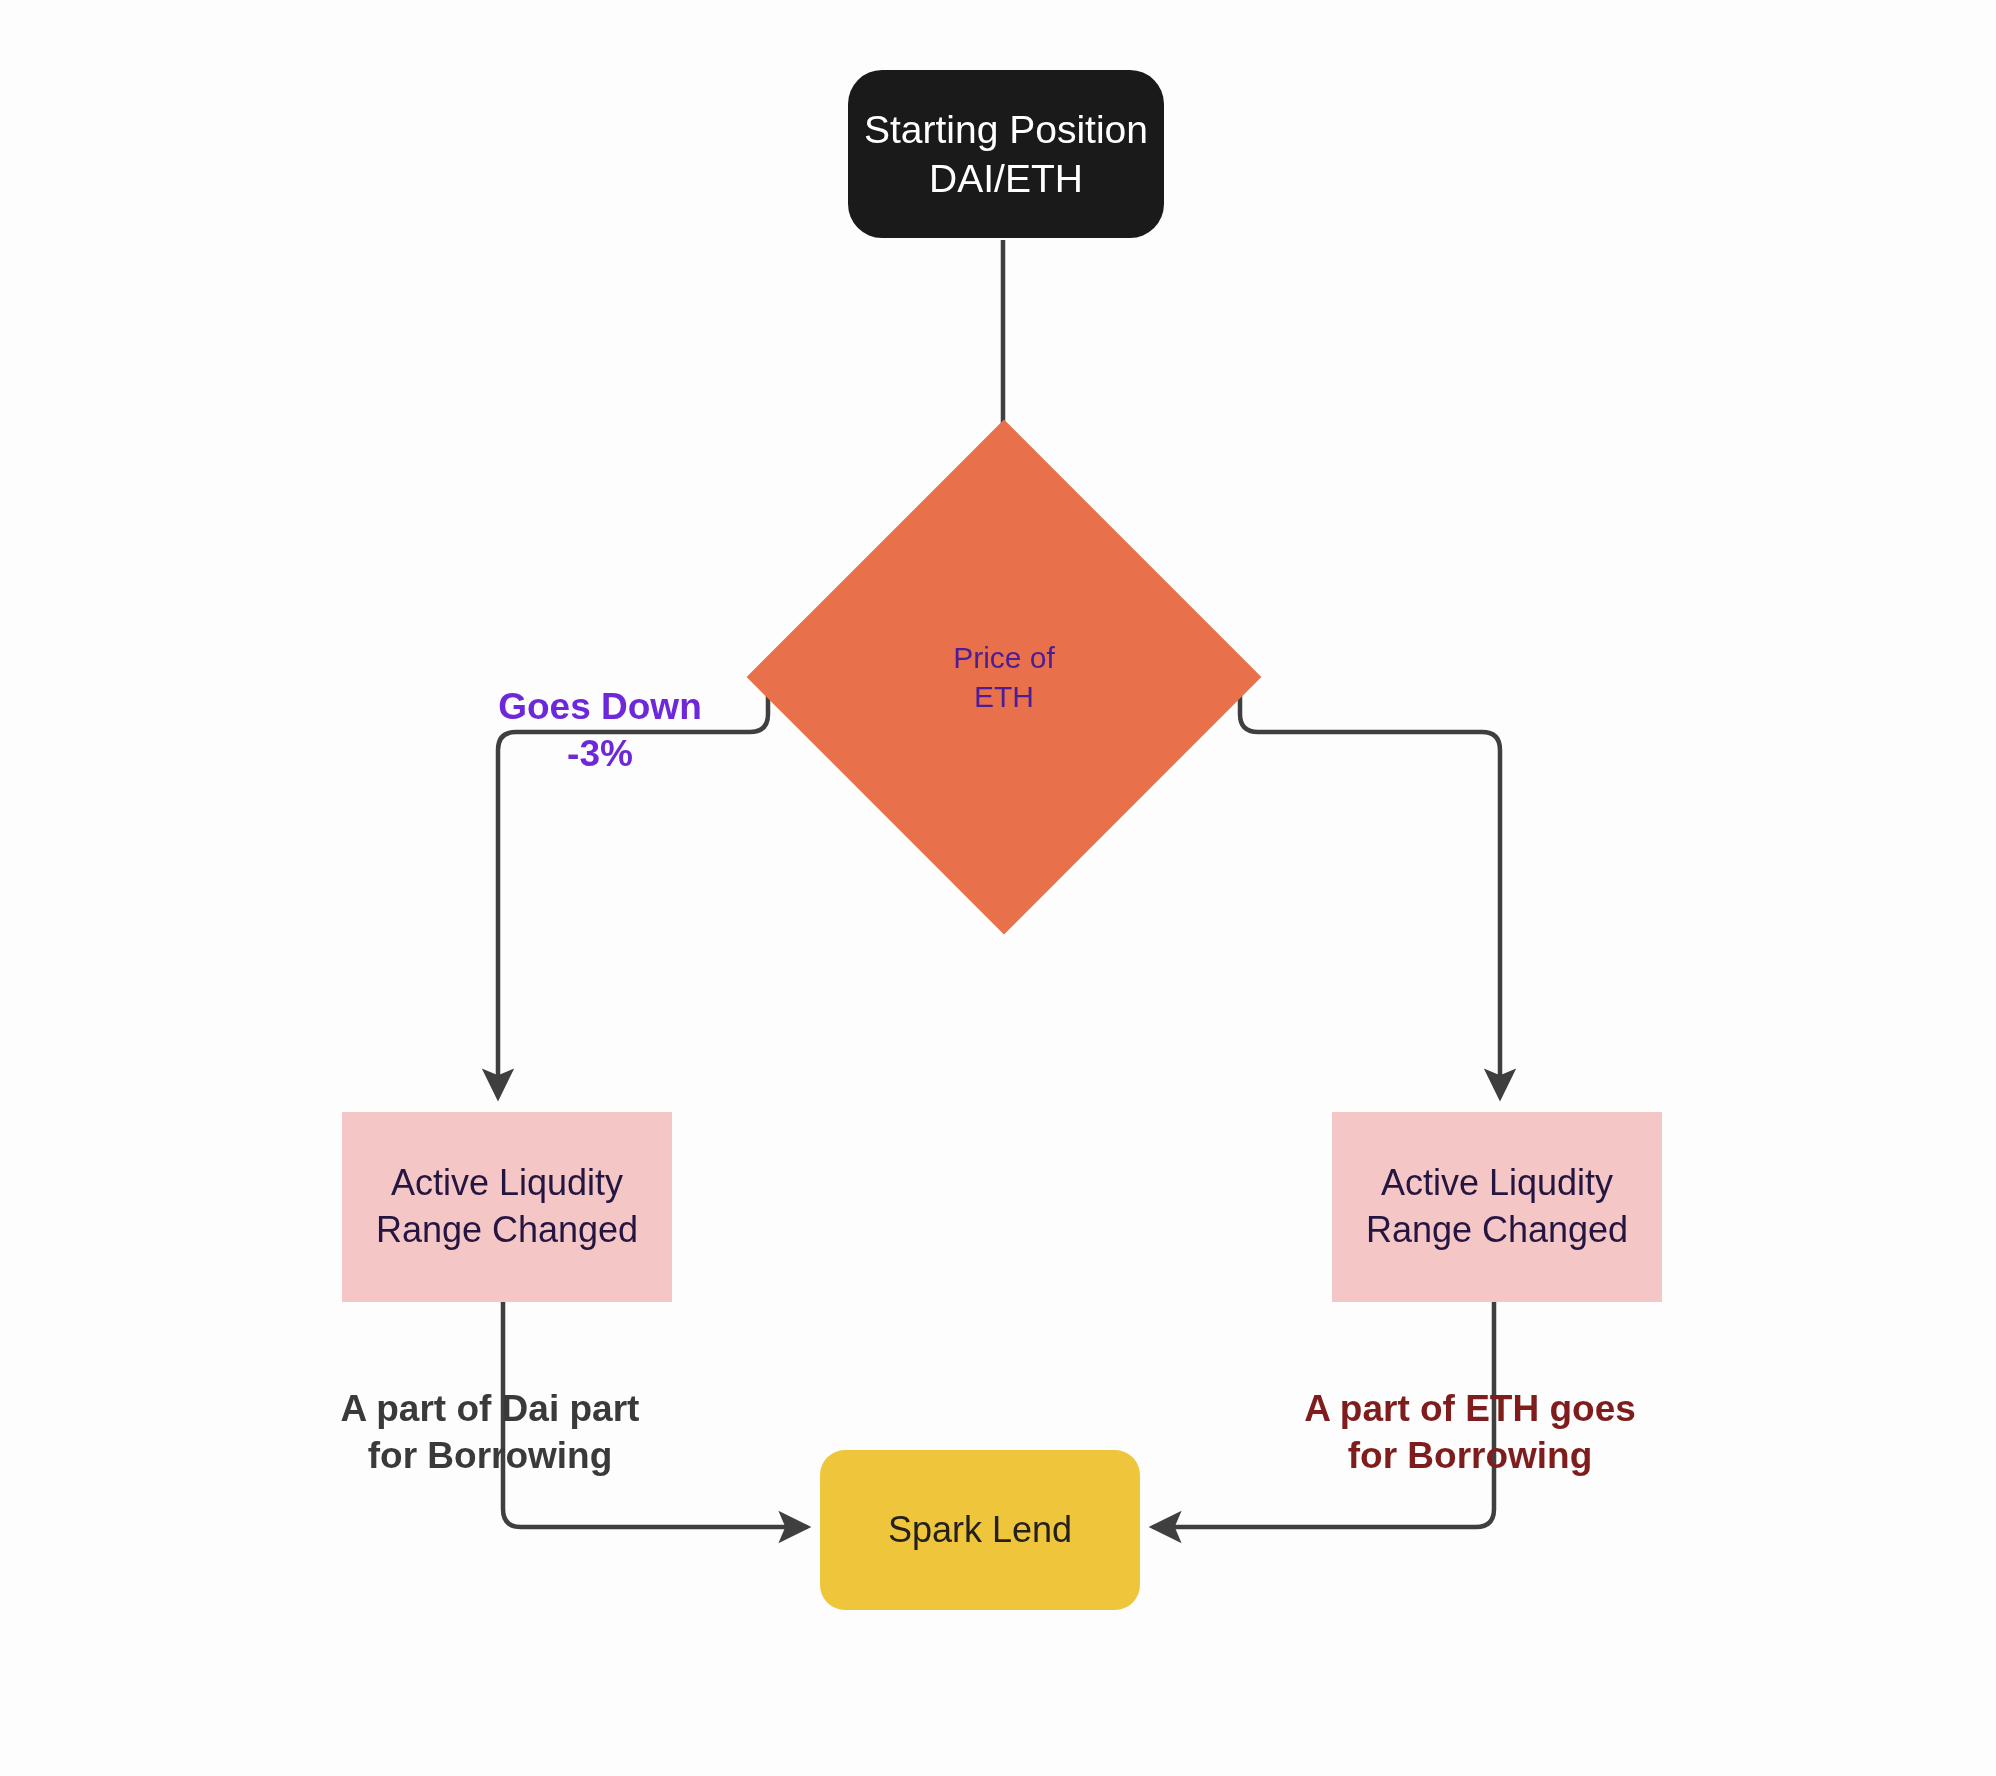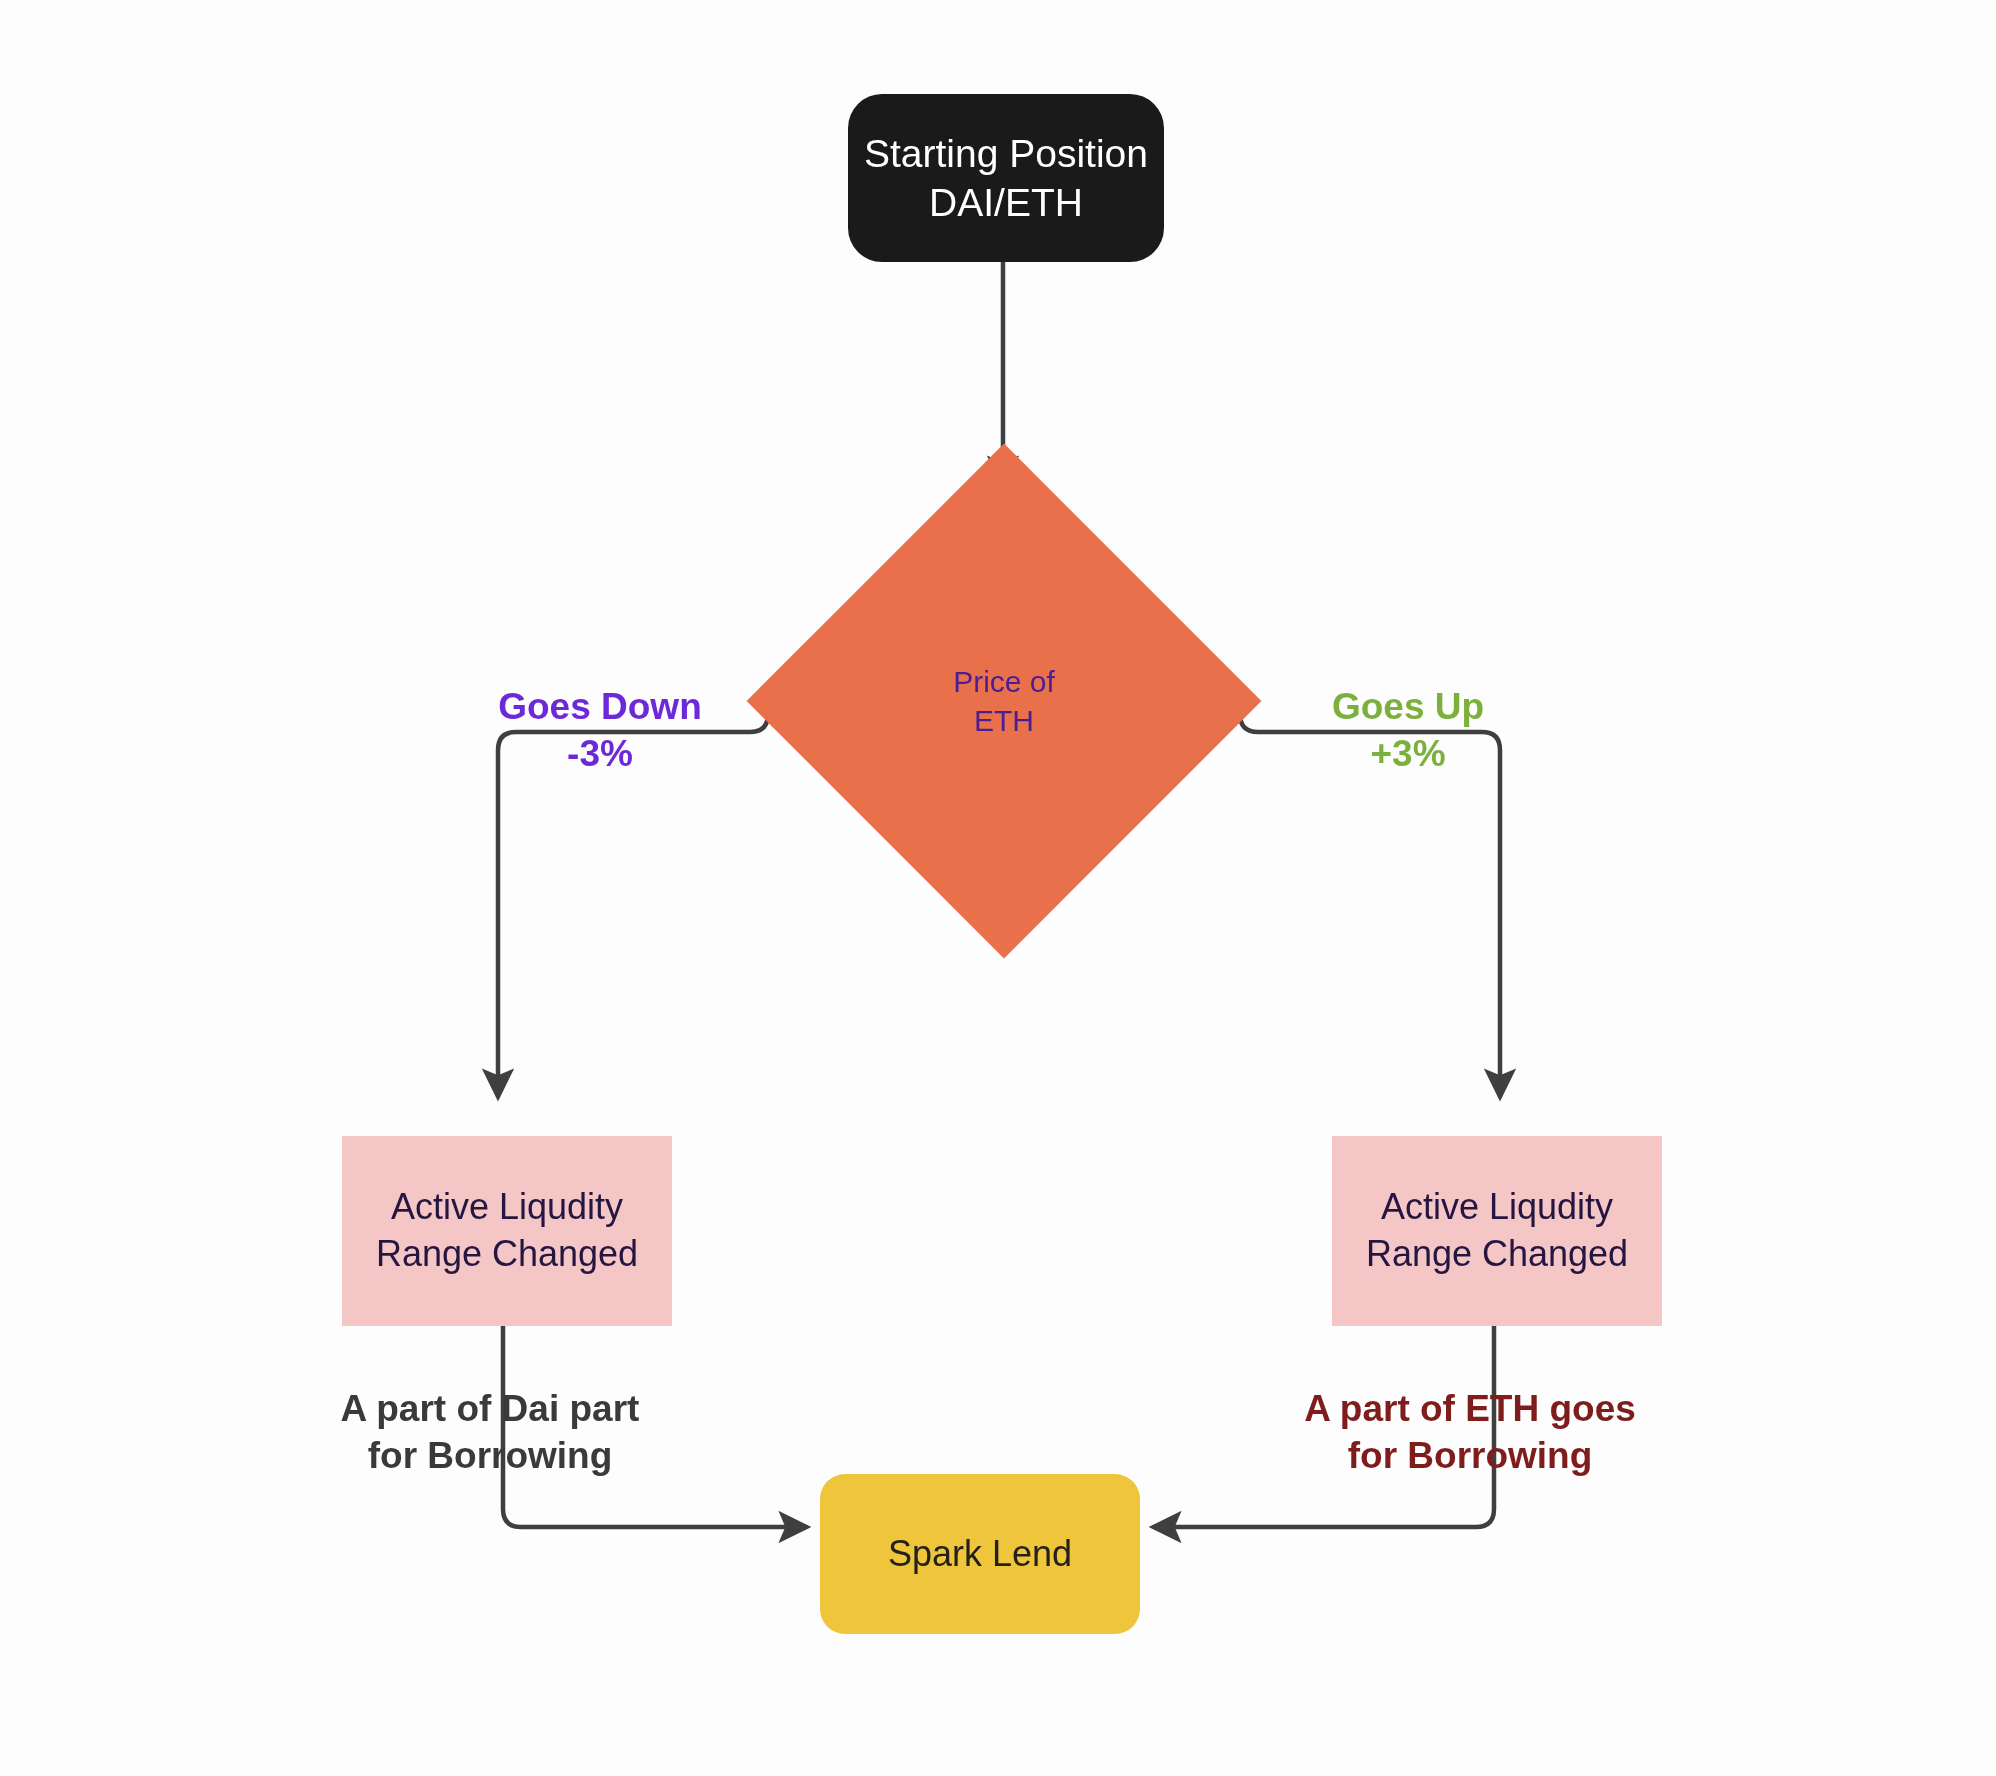--- a/index.html
+++ b/index.html
@@ -28,21 +28,20 @@
   }
 
   .node {
     position: absolute;
     z-index: 2;
     box-sizing: border-box;
     display: flex;
     align-items: center;
     justify-content: center;
     text-align: center;
-    margin-top: 24px;
   }
 
   
   #node-start {
     left: 848px;
     top: 70px;
     width: 316px;
     height: 168px;
     background: #1a1a1a;
     border-radius: 34px;
@@ -203,24 +202,20 @@
 
   <div class="node" id="node-spark">
     <span>Spark Lend</span>
   </div>
 
   <div class="edge-label" id="label-down">
     <span class="l1">Goes Down</span>
     <span class="l2">-3%</span>
   </div>
 
-  <div class="edge-label" id="label-up">
-    <span class="l1">Goes Up</span>
-    <span class="l2">+3%</span>
-  </div>
 
   <div class="edge-label" id="label-dai">
     <span class="l1">A part of Dai part</span>
     <span class="l2">for Borrowing</span>
   </div>
 
   <div class="edge-label" id="label-eth">
     <span class="l1">A part of ETH goes</span>
     <span class="l2">for Borrowing</span>
   </div>

